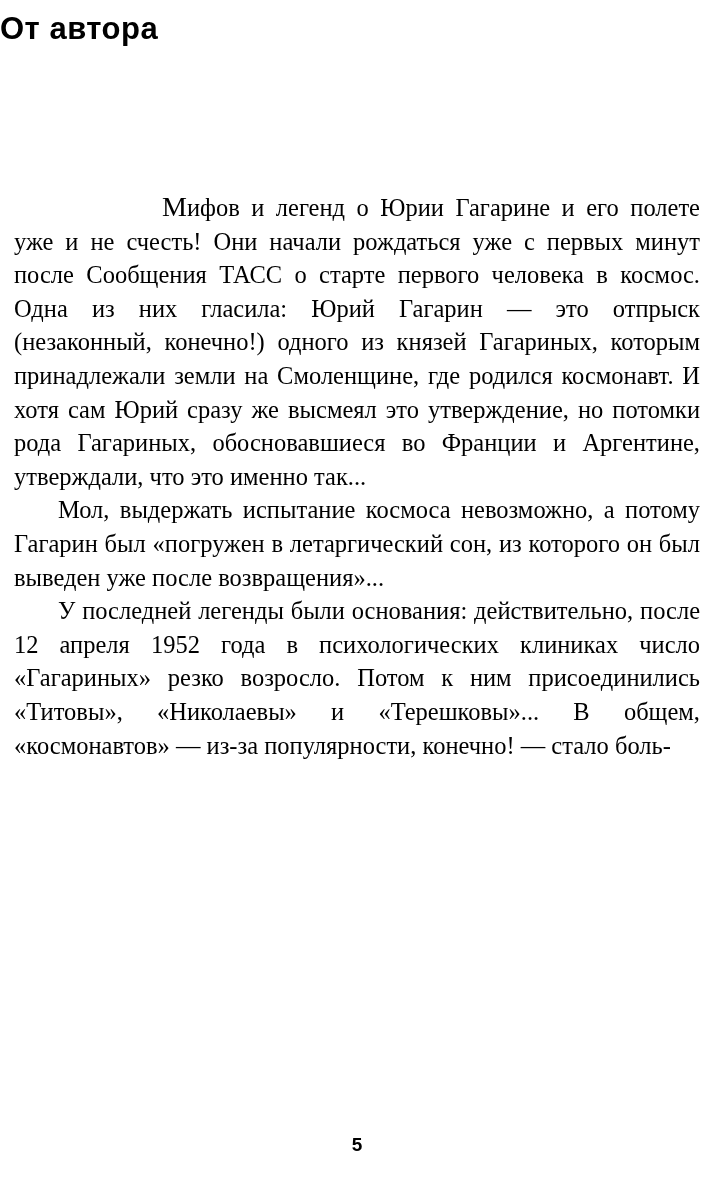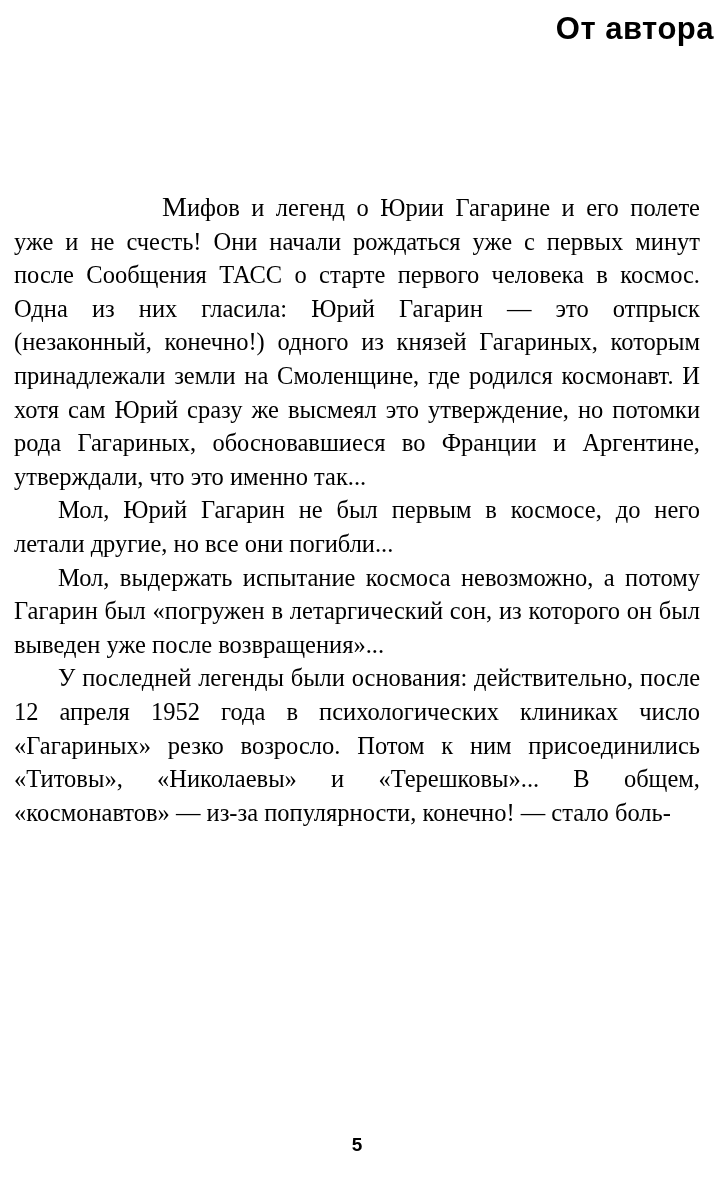--- a/index.html
+++ b/index.html
@@ -16,21 +16,21 @@
     overflow: hidden;
   }
   .page {
     width: 714px;
     height: 1178px;
     box-sizing: border-box;
     padding: 0;
     position: relative;
   }
   .chapter-title {
-    text-align: right;
+    text-align: left;
     font-family: "Liberation Sans", sans-serif;
     font-weight: bold;
     font-size: 31px;
     letter-spacing: 0.5px;
     margin: 0;
     padding-top: 10px;
     line-height: 1.2;
   }
   .body-block {
     position: absolute;
@@ -73,21 +73,20 @@
 
 <div class="page">
 
   <h1 class="chapter-title">От автора</h1>
 
   <div class="body-block">
 
     <p class="para first"><span class="dropcapish">М</span><span>ифов и легенд о Юрии Гагарине и его полете уже и не счесть! Они начали рождаться уже с первых минут после Сообщения ТАСС о старте первого человека в космос. Одна из них гласила: Юрий Гагарин — это отпрыск (незаконный, конечно!) одного из князей Гагариных, которым принадлежали земли на Смоленщине, где родился космонавт. И хотя сам Юрий сразу же высмеял это утверждение, но потомки рода Гагариных, обосновавшиеся во Франции и Аргентине, утверждали, что это именно так...</span></p>
 
 
-    <p class="para"><span>Мол, Юрий Гагарин не был первым в космосе, до него летали другие, но все они погибли...</span></p>
 
     <p class="para"><span>Мол, выдержать испытание космоса невозможно, а потому Гагарин был «погружен в летаргический сон, из которого он был выведен уже после возвращения»...</span></p>
 
 
     <p class="para"><span>У последней легенды были основания: действительно, после 12 апреля 1952 года в психологических клиниках число «Гагариных» резко возросло. Потом к ним присоединились «Титовы», «Николаевы» и «Терешковы»... В общем, «космонавтов» — из-за популярности, конечно! — стало боль-</span></p>
 
   </div>
 
   <div class="folio">5</div>
 

